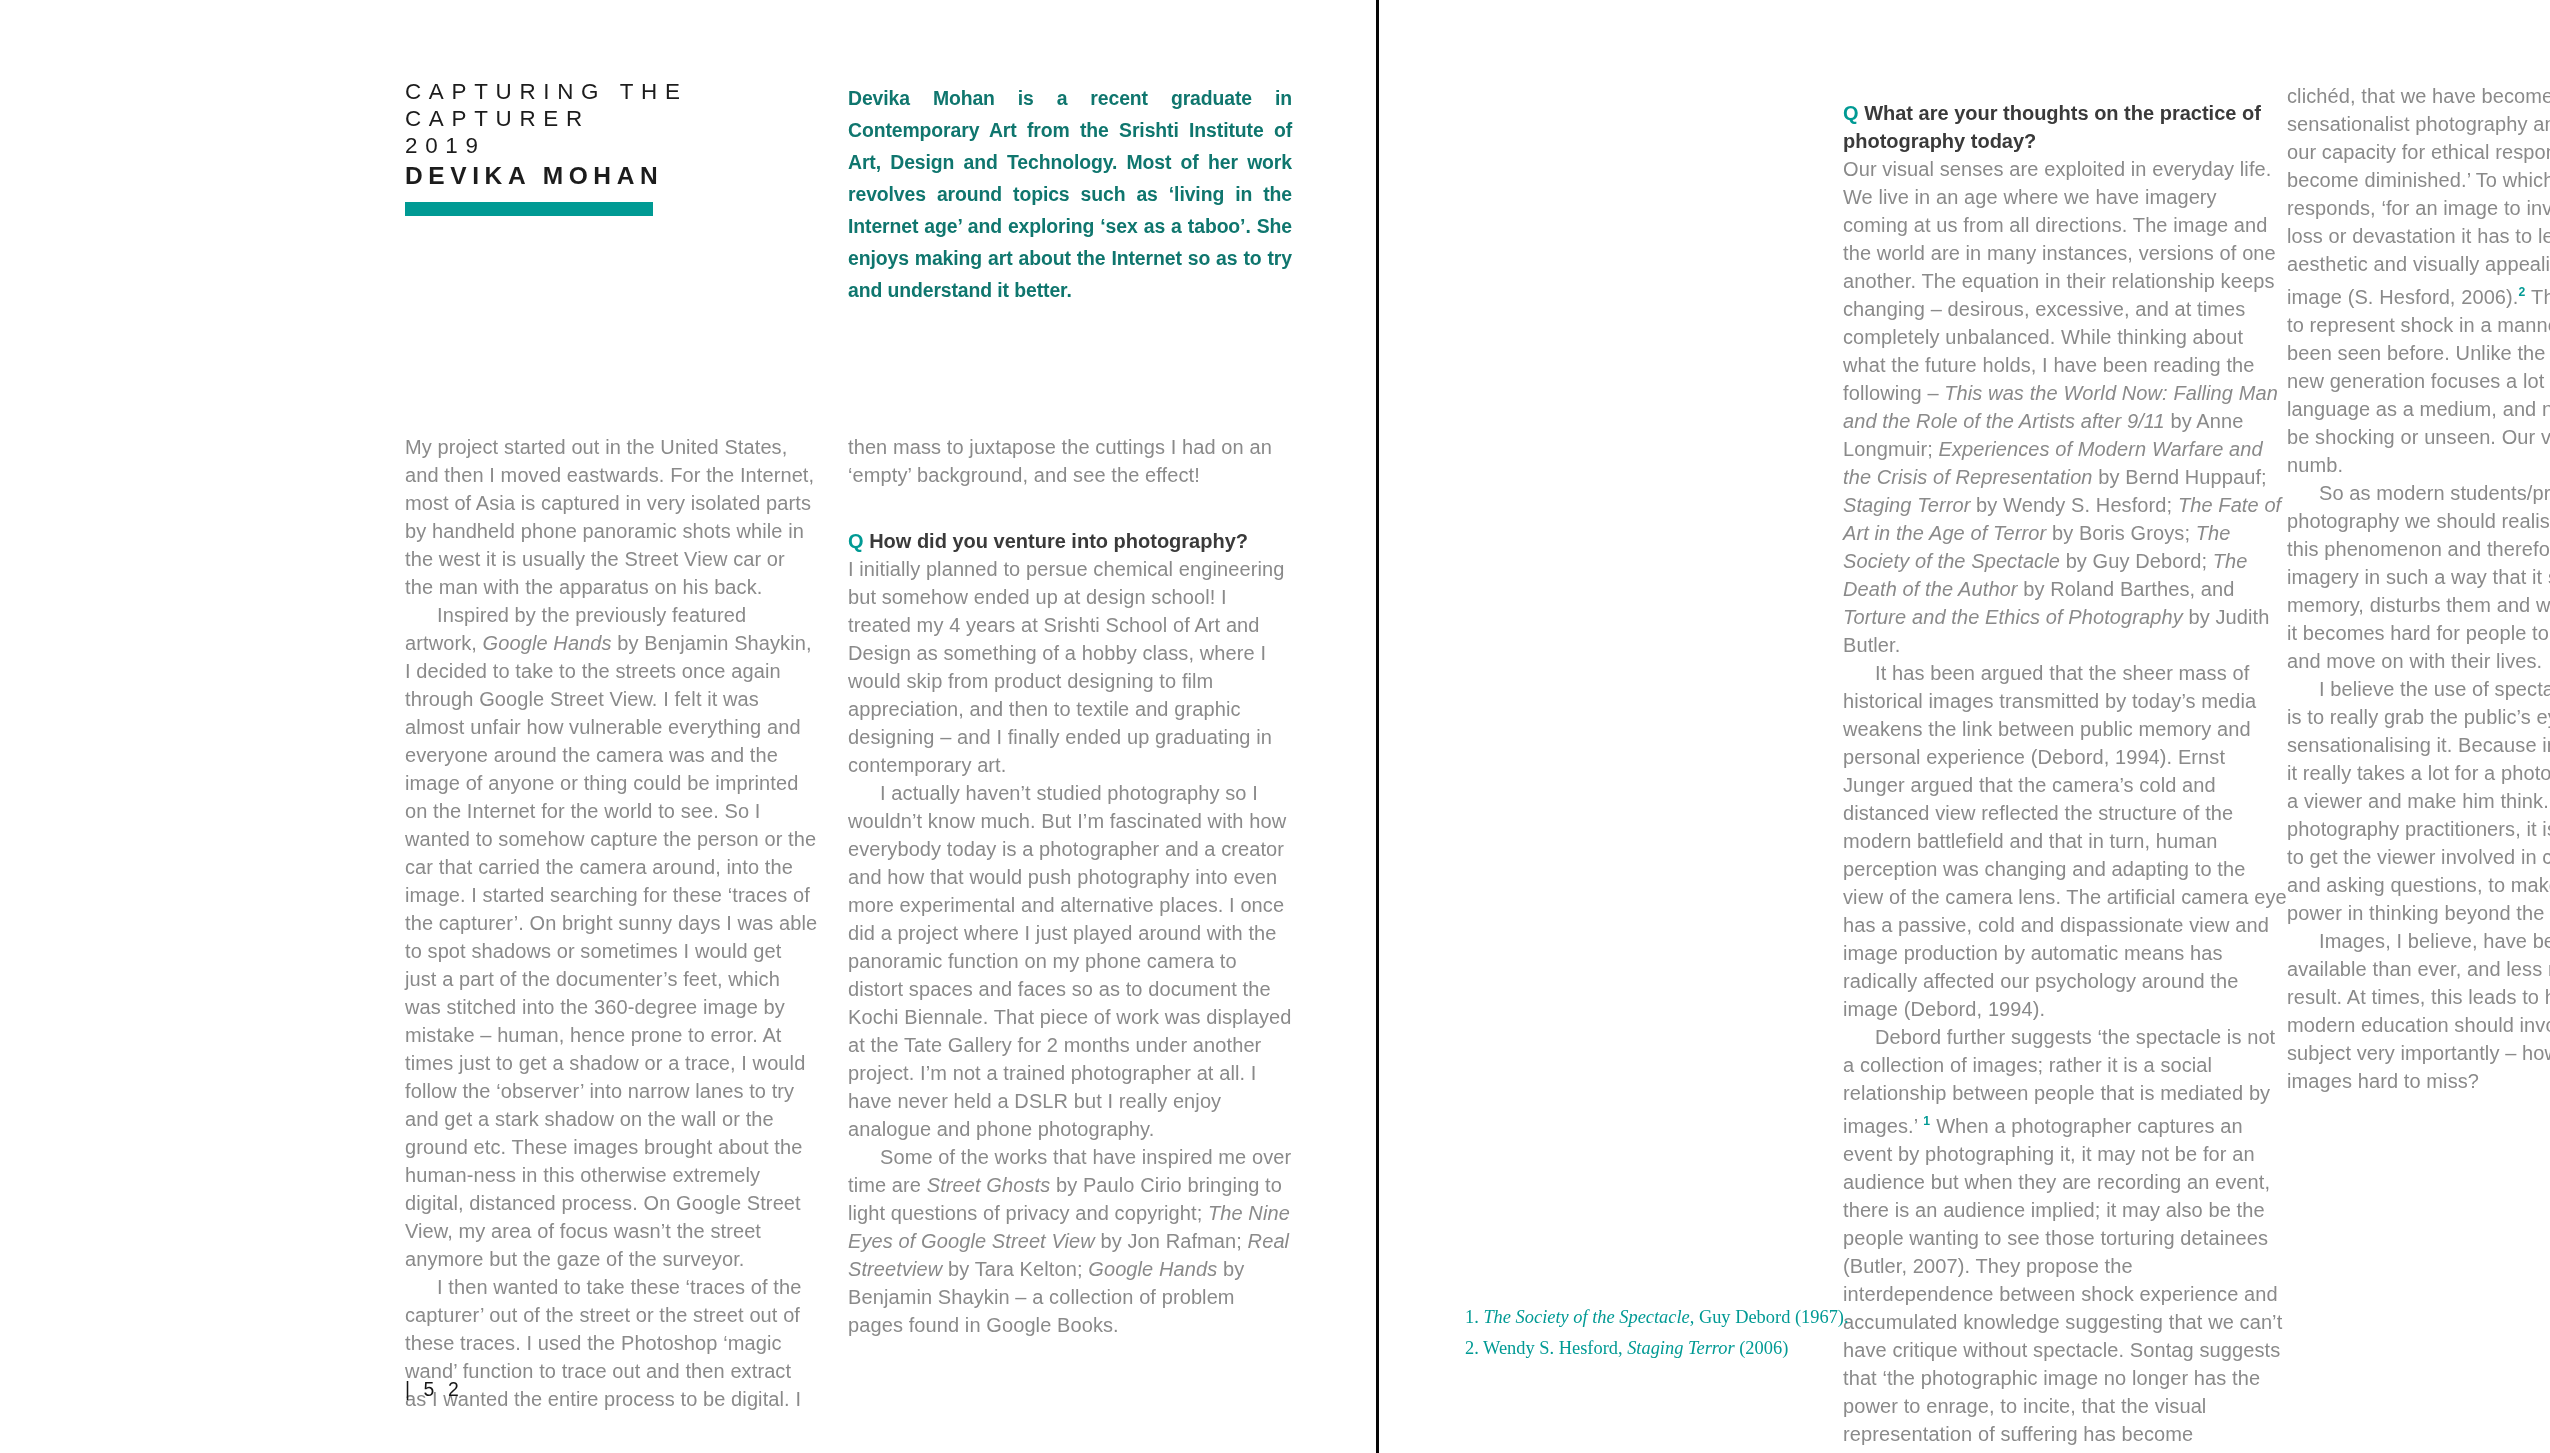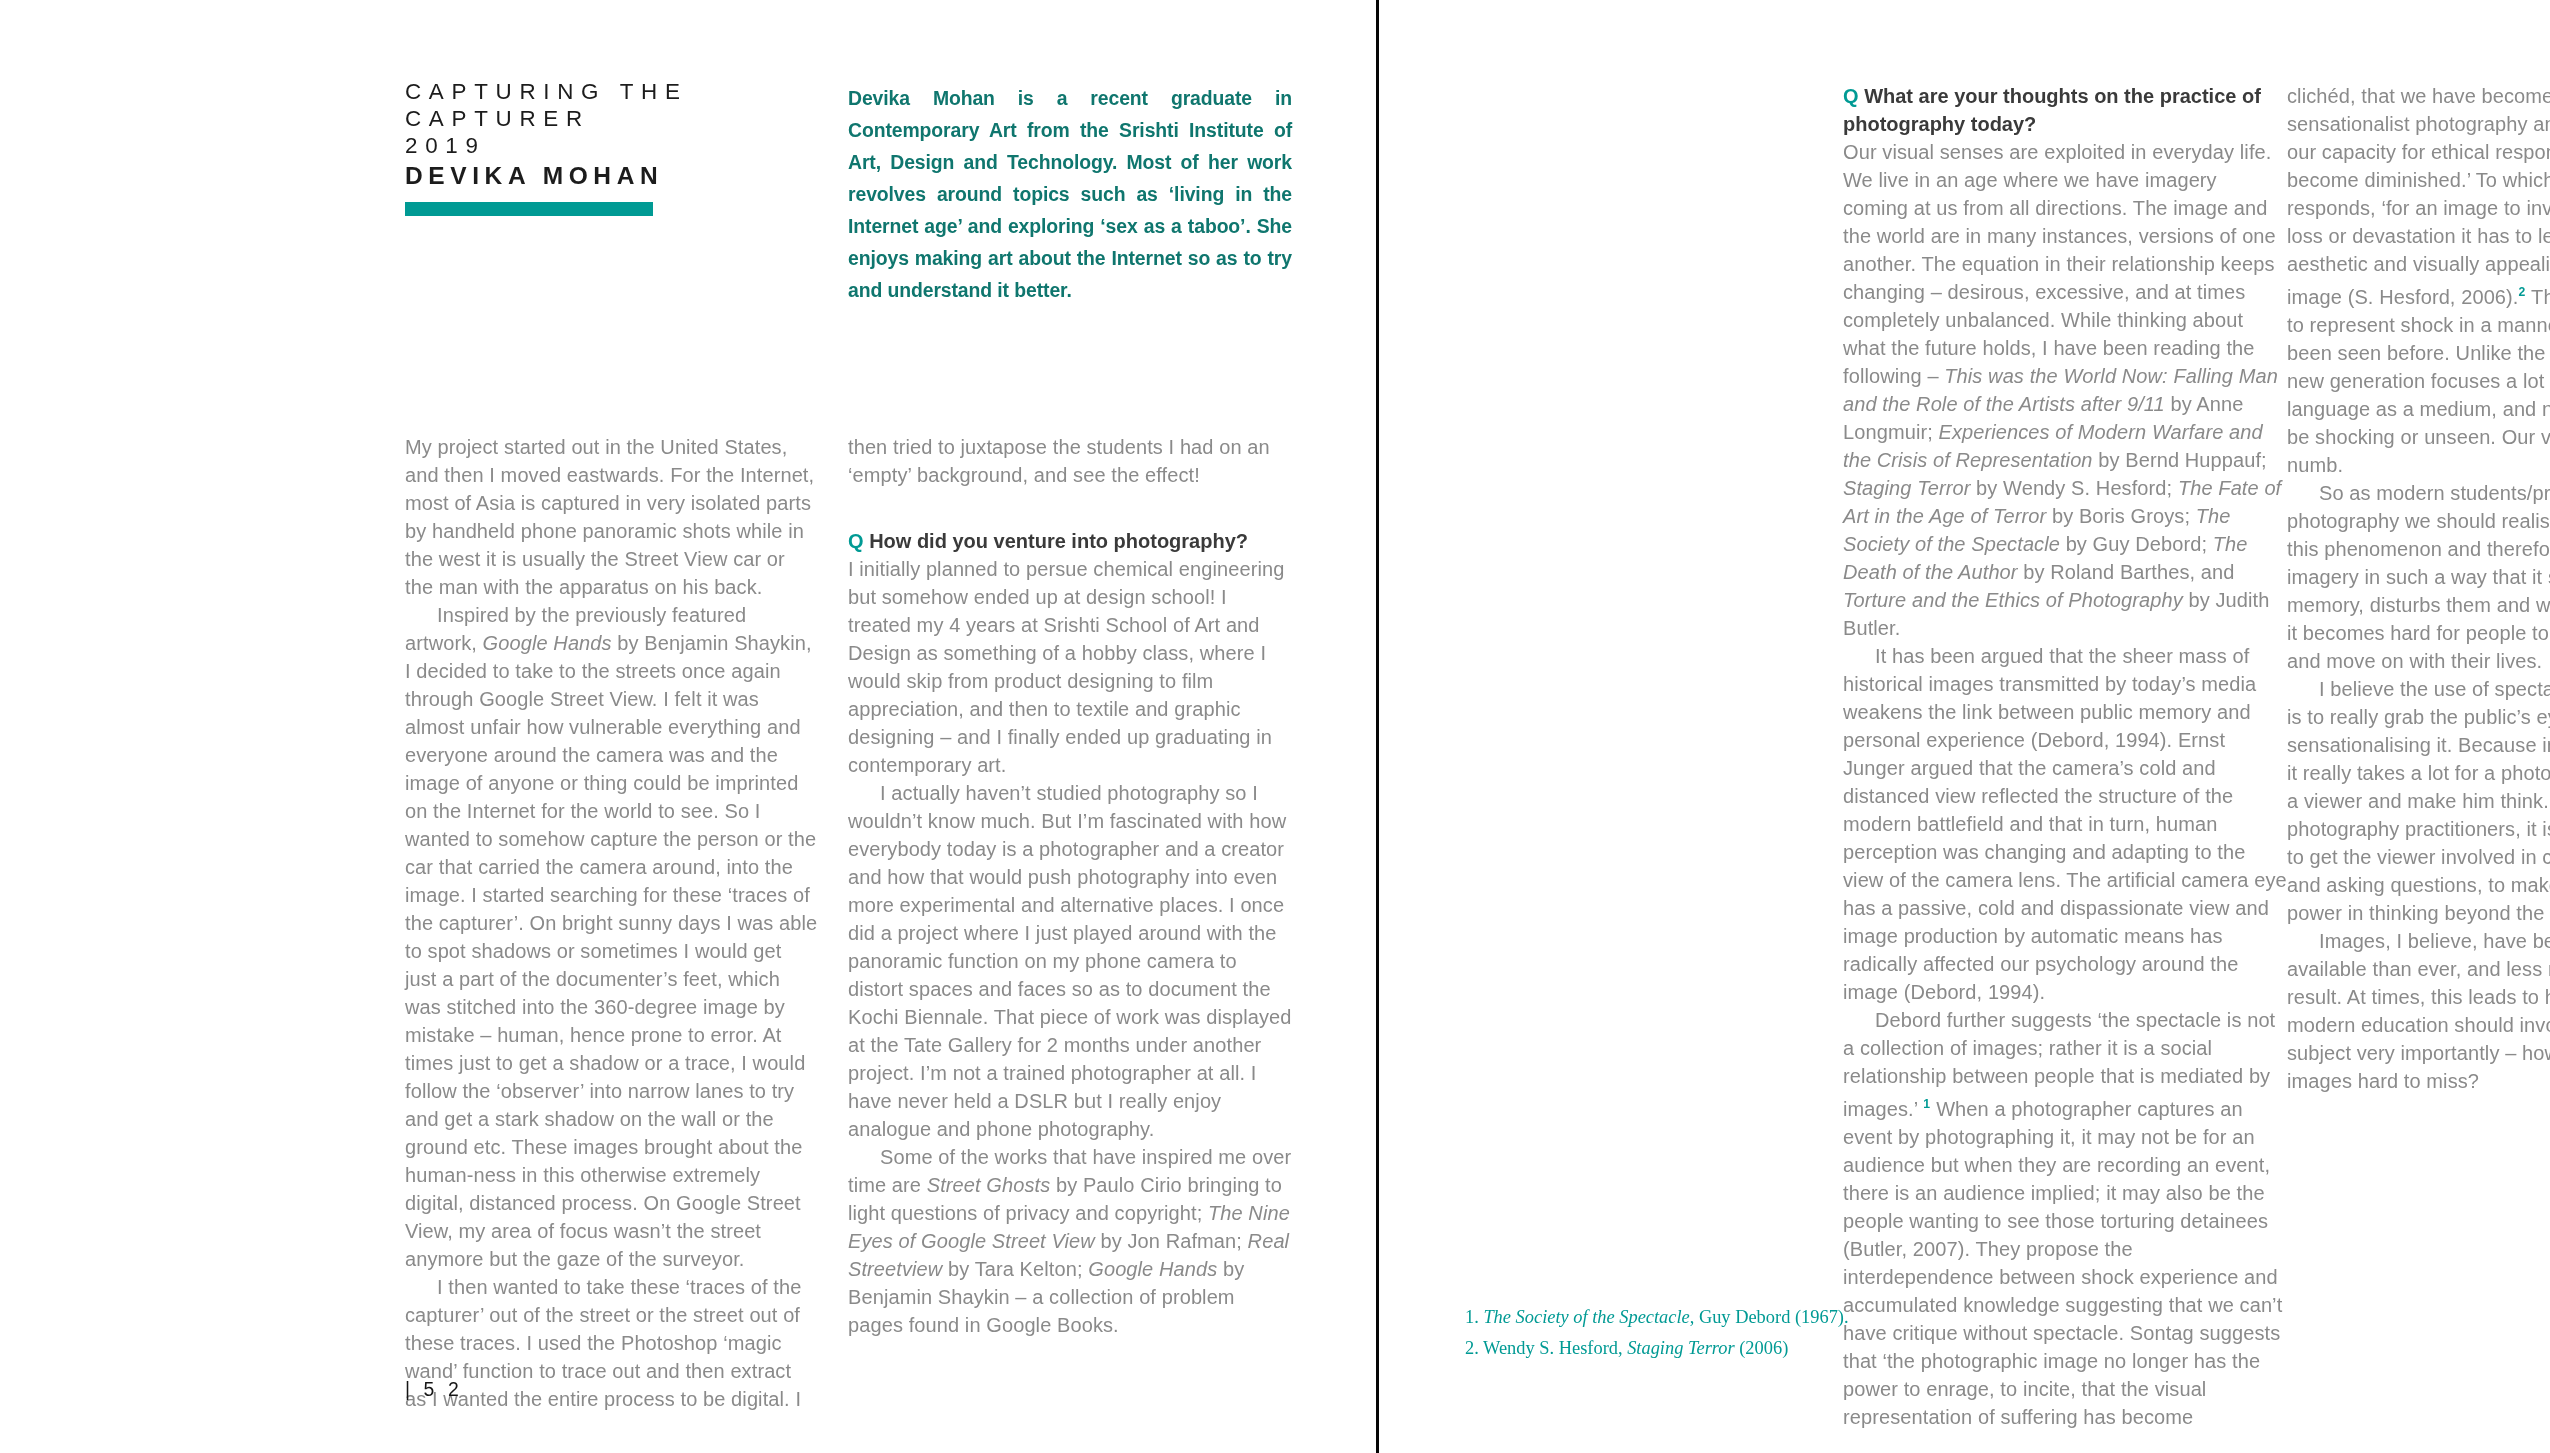--- a/index.html
+++ b/index.html
@@ -32,21 +32,21 @@
     font-size: 19.4px; line-height: 32px; font-weight: 700; color: #0f766e;
     text-align: justify; letter-spacing: -0.1px;
   }
   
   .col {
     position: absolute; font-size: 20px; line-height: 28px;
     color: #8a8a8a; letter-spacing: 0.1px;
   }
   .col p { margin: 0; }
   .col .indent { text-indent: 32px; }
-  .col .qhead { font-weight: 700; color: #3a3a3a; letter-spacing: 0; }
+  .col .qhead { font-weight: 700; color: #3a3a3a; letter-spacing: 0; margin-top: 17px; }
   .col .gap { margin-top: 38px; }
   .qm { color: var(--accent); }
   .i { font-style: italic; }
   .sup {
     color: var(--accent); font-weight: 700; font-size: 12.2px;
     vertical-align: super; letter-spacing: 0.5px;
   }
   .col1 { left: 405px;  top: 433px; width: 413px; }
   .col2 { left: 848px; top: 433px; width: 444px; }
   .col3 { left: 1843px; top: 82px; width: 444px; }
@@ -78,21 +78,21 @@
     </div>
 
     <div class="intro">Devika Mohan is a recent graduate in Contemporary Art from the Srishti Institute of Art, Design and Technology. Most of her work revolves around topics such as ‘living in the Internet age’ and exploring ‘sex as a taboo’. She enjoys making art about the Internet so as to try and understand it better.</div>
 
     <div class="col col1">
         <p class=""><span>My project started out in the United States, and then I moved eastwards. For the Internet, most of Asia is captured in very isolated parts by handheld phone panoramic shots while in the west it is usually the Street View car or the man with the apparatus on his back.</span></p>
         <p class="indent"><span>Inspired by the previously featured artwork, </span><span class="i">Google Hands</span><span> by Benjamin Shaykin, I decided to take to the streets once again through Google Street View. I felt it was almost unfair how vulnerable everything and everyone around the camera was and the image of anyone or thing could be imprinted on the Internet for the world to see. So I wanted to somehow capture the person or the car that carried the camera around, into the image. I started searching for these ‘traces of the capturer’. On bright sunny days I was able to spot shadows or sometimes I would get just a part of the documenter’s feet, which was stitched into the 360-degree image by mistake – human, hence prone to error. At times just to get a shadow or a trace, I would follow the ‘observer’ into narrow lanes to try and get a stark shadow on the wall or the ground etc. These images brought about the human-ness in this otherwise extremely digital, distanced process. On Google Street View, my area of focus wasn’t the street anymore but the gaze of the surveyor.</span></p>
         <p class="indent"><span>I then wanted to take these ‘traces of the capturer’ out of the street or the street out of these traces. I used the Photoshop ‘magic wand’ function to trace out and then extract as I wanted the entire process to be digital. I</span></p>
       </div>
     <div class="col col2">
-        <p class=""><span>then tried to juxtapose the students I had on an ‘empty’ background, and see the effect!</span></p>
+        <p class=""><span>then mass to juxtapose the cuttings I had on an ‘empty’ background, and see the effect!</span></p>
         <p class="qhead gap"><span class="qm">Q </span><span>How did you venture into photography?</span></p>
         <p class=""><span>I initially planned to persue chemical engineering but somehow ended up at design school! I treated my 4 years at Srishti School of Art and Design as something of a hobby class, where I would skip from product designing to film appreciation, and then to textile and graphic designing – and I finally ended up graduating in contemporary art.</span></p>
         <p class="indent"><span>I actually haven’t studied photography so I wouldn’t know much. But I’m fascinated with how everybody today is a photographer and a creator and how that would push photography into even more experimental and alternative places. I once did a project where I just played around with the panoramic function on my phone camera to distort spaces and faces so as to document the Kochi Biennale. That piece of work was displayed at the Tate Gallery for 2 months under another project. I’m not a trained photographer at all. I have never held a DSLR but I really enjoy analogue and phone photography.</span></p>
         <p class="indent"><span>Some of the works that have inspired me over time are </span><span class="i">Street Ghosts</span><span> by Paulo Cirio bringing to light questions of privacy and copyright; </span><span class="i">The Nine Eyes of Google Street View</span><span> by Jon Rafman; </span><span class="i">Real Streetview</span><span> by Tara Kelton; </span><span class="i">Google Hands</span><span> by Benjamin Shaykin – a collection of problem pages found in Google Books.</span></p>
       </div>
 
     <div class="pagenum">| 5 2</div>
   </div>
 
   <div class="divider"></div>

